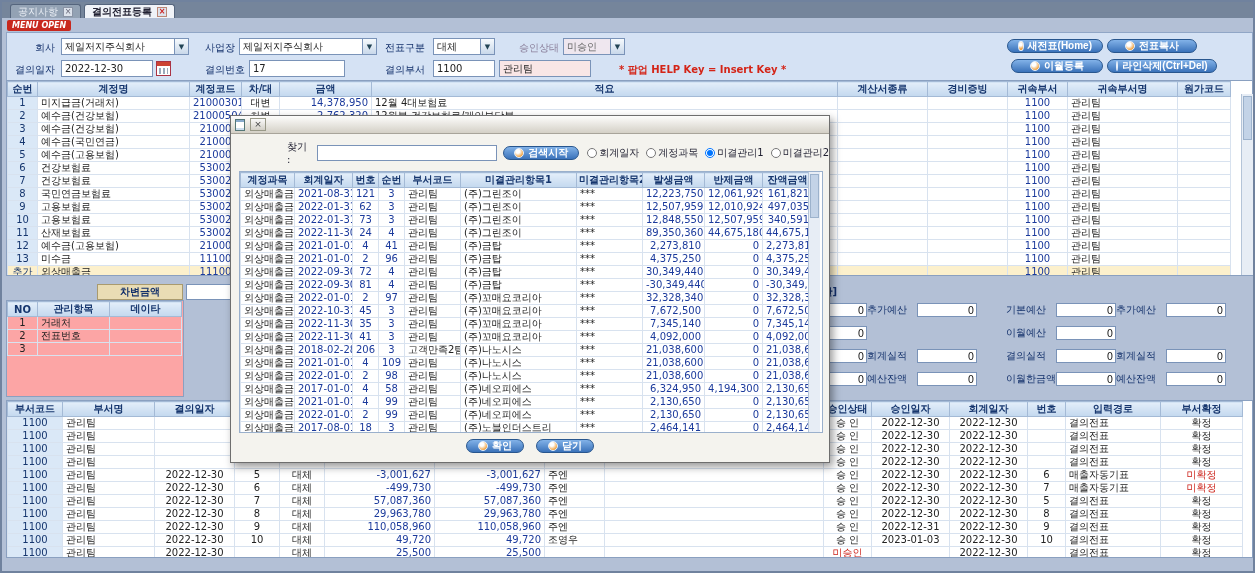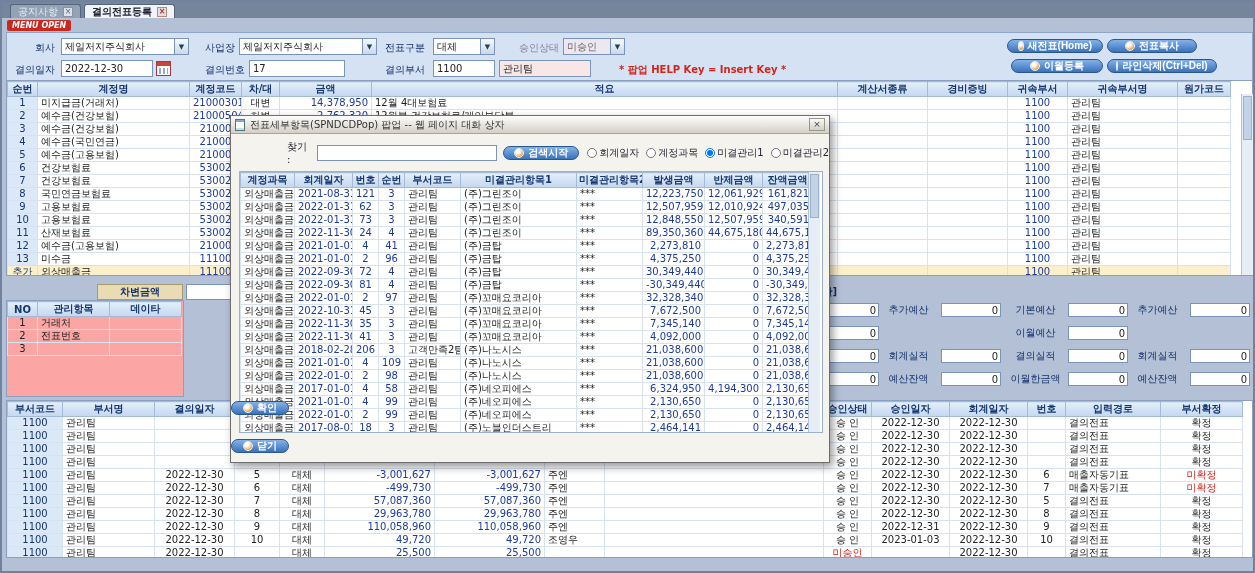--- a/index.html
+++ b/index.html
@@ -69,21 +69,21 @@
 
   
   .debit-label { position:absolute; top:282px; left:95px; width:86px; height:16px;
                  background:#e9dcb4; border:1px solid #a99a6e; color:#13306b;
                  display:flex; align-items:center; justify-content:center; font-weight:bold; }
   .debit-field { position:absolute; top:282px; left:184px; width:130px; height:16px;
                  border:1px solid #7a93b8; background:#fff; }
   .bud-title { position:absolute; top:283px; left:806px; color:#13306b; font-weight:bold; }
   .bud { position:absolute; top:300px; }
   .bud-row { display:flex; align-items:center; margin-bottom:8px; height:15px; }
-  .blbl { width:62px; text-align:center; padding-right:3px; color:#13306b; white-space:nowrap; }
+  .blbl { width:50px; text-align:left; padding-right:3px; color:#13306b; white-space:nowrap; }
   .bval { width:60px; height:14px; border:1px solid #7a93b8; background:#fff;
           text-align:right; padding:0 2px; line-height:13px; color:#222; }
 
   
   .popup { position:absolute; top:113px; left:228px; width:600px; height:348px;
            background:#f4f3ee; border:1px solid #6e6e6e; box-shadow:3px 4px 8px rgba(0,0,0,.4); z-index:10; }
   .ptitle { height:18px; background:linear-gradient(#fdfdfc,#d4d0c6); border-bottom:1px solid #a8a49a;
             display:flex; align-items:center; gap:5px; padding:0 4px; color:#333; }
   .doc-icon { width:10px; height:12px; background:#fff; border:1px solid #577;
               box-shadow:inset 0 2px 0 #8ac, inset 0 -2px 0 #cde; }
@@ -92,21 +92,21 @@
         text-align:center; line-height:11px; font-size:9px; color:#444; cursor:pointer; }
   .psearch { position:absolute; top:24px; left:0; right:0; display:flex; align-items:center;
              gap:6px; padding-left:56px; }
   .psearch .flabel { color:#223; }
   .psearch .sfield { position:static; width:196px; height:16px; }
   .pradios { display:flex; align-items:center; gap:7px; margin-left:2px; color:#223; }
   .pradios label { display:flex; align-items:center; gap:2px; cursor:pointer; white-space:nowrap; }
   .pradios input { width:10px; height:10px; margin:0; }
   .pgridwrap { position:absolute; top:55px; left:8px; width:584px; height:262px;
                border:1px solid #9ab0cc; background:#fff; overflow:hidden; }
-  .pbtns { position:absolute; bottom:9px; left:0; right:0; display:flex; justify-content:center; gap:24px;flex-direction:column; }
+  .pbtns { position:absolute; bottom:9px; left:0; right:0; display:flex; justify-content:center; gap:12px; }
 
   .white { background:#fca5a5; }
 </style>
 </head>
 <body>
 
 <div class="screen">
 
   <div class="tabbar">
     <div class="tab inactive">
@@ -699,21 +699,20 @@
             <td>결의전표</td>
             <td style="text-align: center;">확정</td>
           </tr>
         </tbody>
       </table>
     </div>
 
   <div class="popup">
     <div class="ptitle">
       <span class="doc-icon"></span>
-      <span class="ttl">전표세부항목(SPNDCDPop) 팝업 -- 웹 페이지 대화 상자</span>
       <span class="px">×</span>
     </div>
     <div class="psearch">
       <span class="flabel">찾기 :</span>
       <div class="field sfield">
         <span></span>
       </div>
       <button class="pill">검색시작</button>
       <div class="pradios">
         <label>

